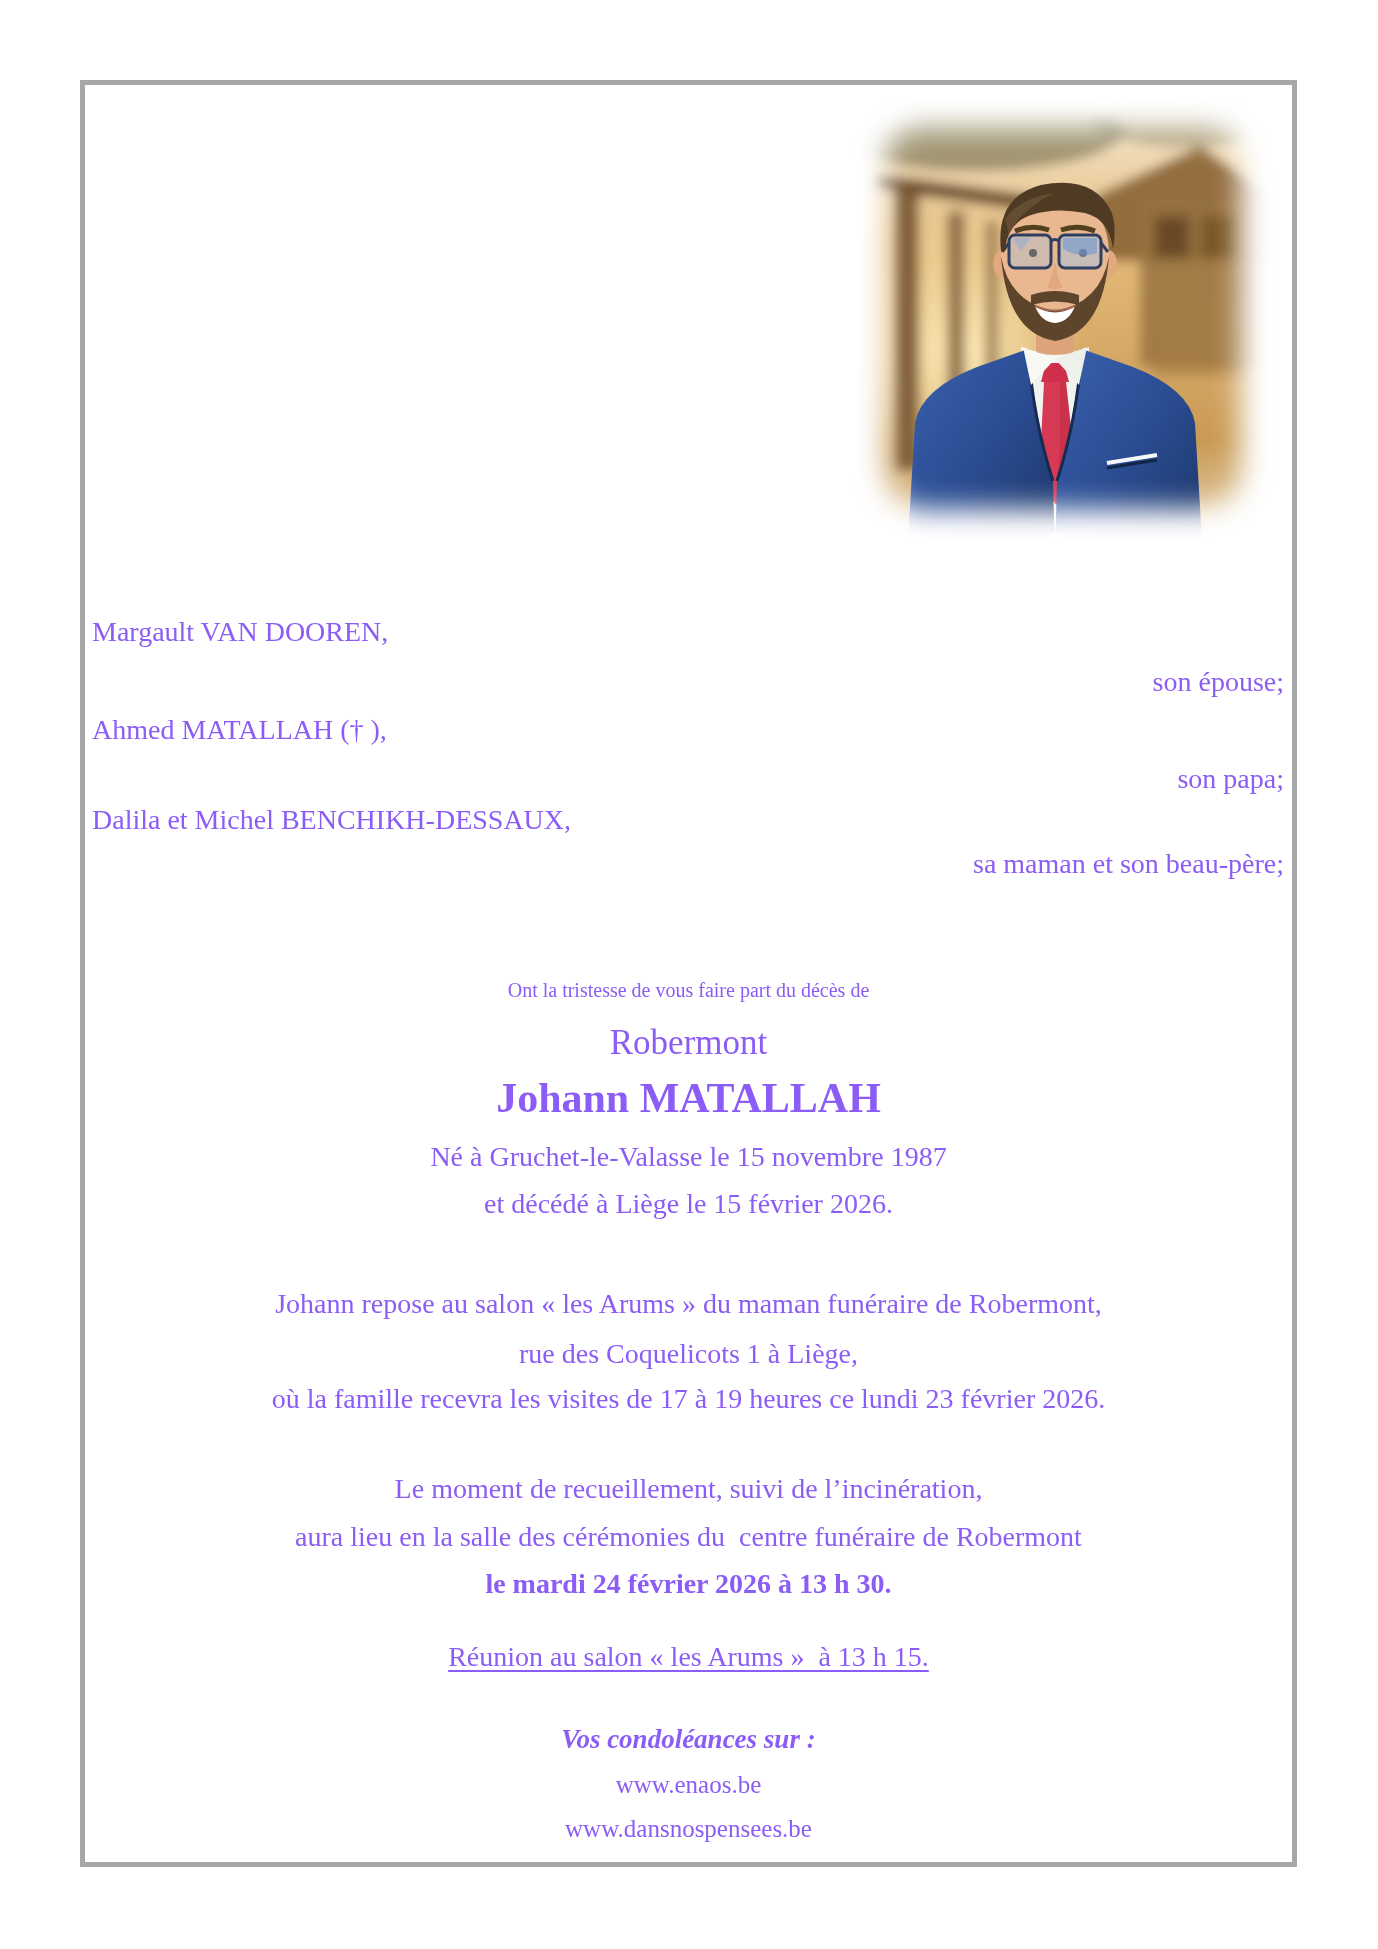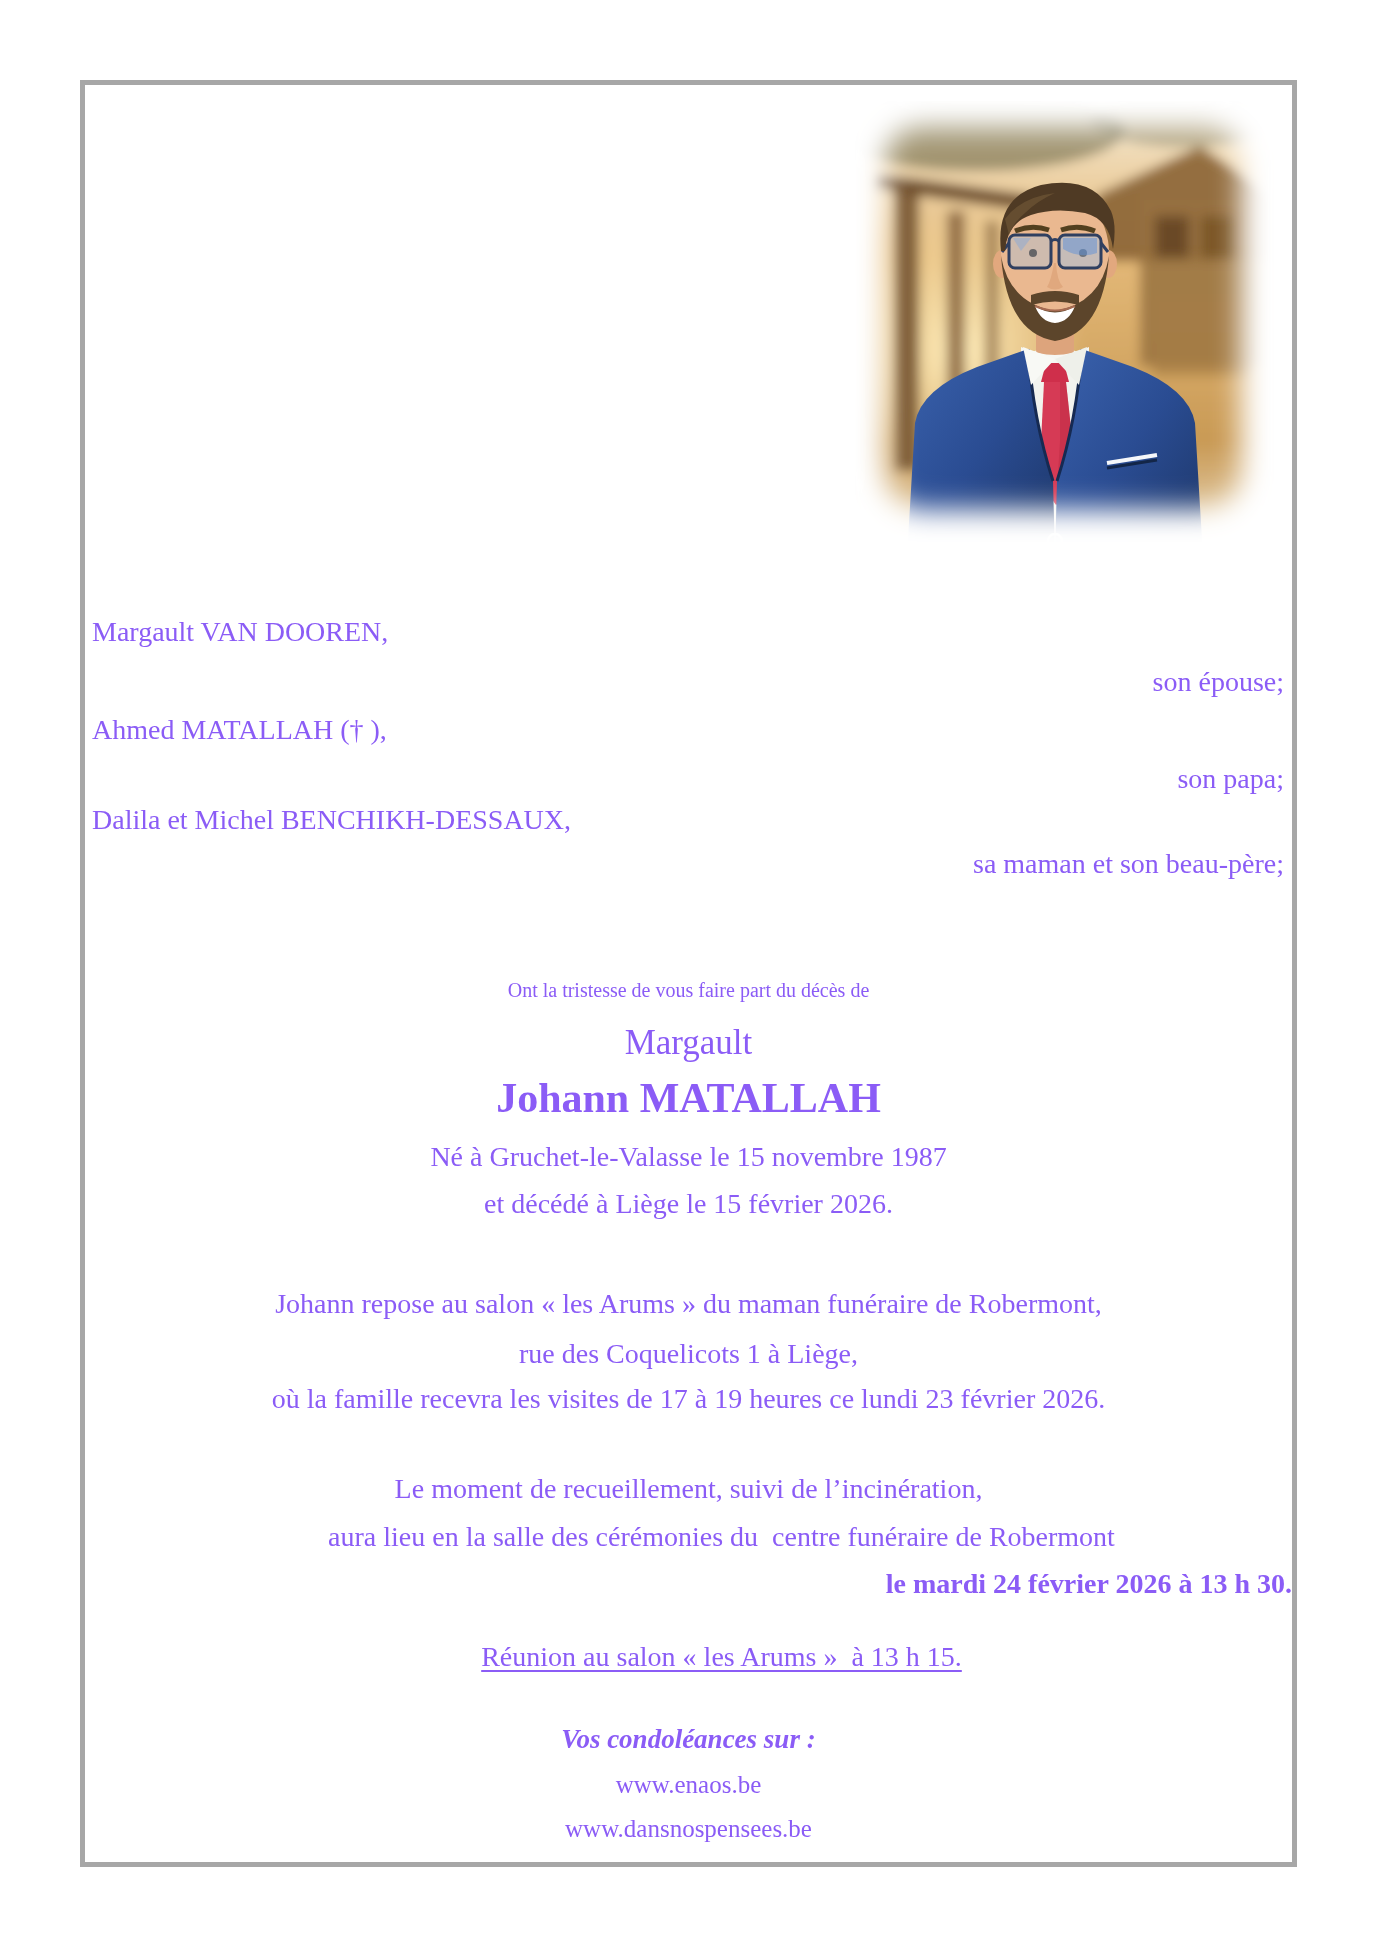--- a/index.html
+++ b/index.html
@@ -24,30 +24,30 @@
     line-height:1.2;
     white-space:nowrap;
   }
   .left-line{left:7px;font-size:28px;}
   .right-line{right:8px;font-size:28px;}
   .center-line{left:0;width:100%;text-align:center;}
   .intro{font-size:20px;}
   .civility{font-size:35px;}
   .deceased-name{font-size:42px;font-weight:bold;}
   .body-line{font-size:28px;text-align:center;}
-  .bold-line{font-size:28px;font-weight:bold;text-align:right;}
+  .bold-line{font-size:28px;font-weight:bold;}
   .underline-line{
     font-size:28px;
     text-decoration:underline;
     text-underline-offset:4px;
     text-decoration-thickness:2px;
   }
   .italic-line{font-size:27px;font-style:italic;font-weight:bold;}
   .site-line{font-size:25px;}
-  .pre{white-space:pre-wrap;padding-left:33px;}
+  .pre{white-space:pre-wrap;}
   .photo{
     position:absolute;
     left:770px;top:16px;
     width:420px;height:455px;
   }
 </style>
 </head>
 <body>
 
 <div class="page">
@@ -140,21 +140,21 @@
     <div class="line left-line" style="top:530px">Margault VAN DOOREN,</div>
     <div class="line right-line" style="top:580px">son épouse;</div>
 
     <div class="line left-line" style="top:628px">Ahmed MATALLAH († ),</div>
     <div class="line right-line" style="top:677px">son papa;</div>
 
     <div class="line left-line" style="top:718px">Dalila et Michel BENCHIKH-DESSAUX,</div>
     <div class="line right-line" style="top:762px">sa maman et son beau-père;</div>
 
     <div class="line center-line intro" style="top:893px">Ont la tristesse de vous faire part du décès de</div>
-    <div class="line center-line civility" style="top:937px">Margault</div>
+    <div class="line center-line civility" style="top:937px">Robermont</div>
     <div class="line center-line deceased-name" style="top:988px">Johann MATALLAH</div>
     <div class="line center-line body-line" style="top:1055px">Né à Gruchet-le-Valasse le 15 novembre 1987</div>
     <div class="line center-line body-line" style="top:1102px">et décédé à Liège le 15 février 2026.</div>
 
     <div class="line center-line body-line" style="top:1202px">Johann repose au salon « les Arums » du maman funéraire de Robermont,</div>
     <div class="line center-line body-line" style="top:1252px">rue des Coquelicots 1 à Liège,</div>
     <div class="line center-line body-line" style="top:1297px">où la famille recevra les visites de 17 à 19 heures ce lundi 23 février 2026.</div>
 
     <div class="line center-line body-line" style="top:1387px">Le moment de recueillement, suivi de l’incinération,</div>
     <div class="line center-line body-line pre" style="top:1435px">aura lieu en la salle des cérémonies du  centre funéraire de Robermont</div>

